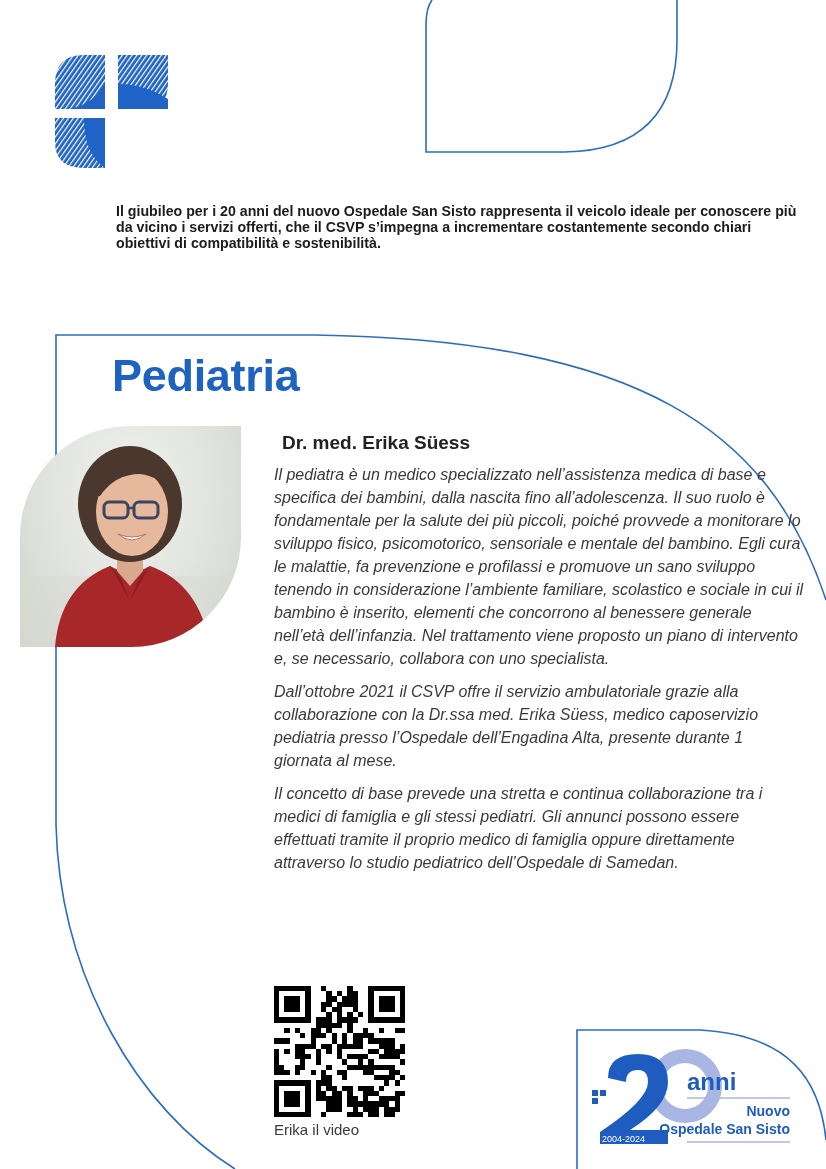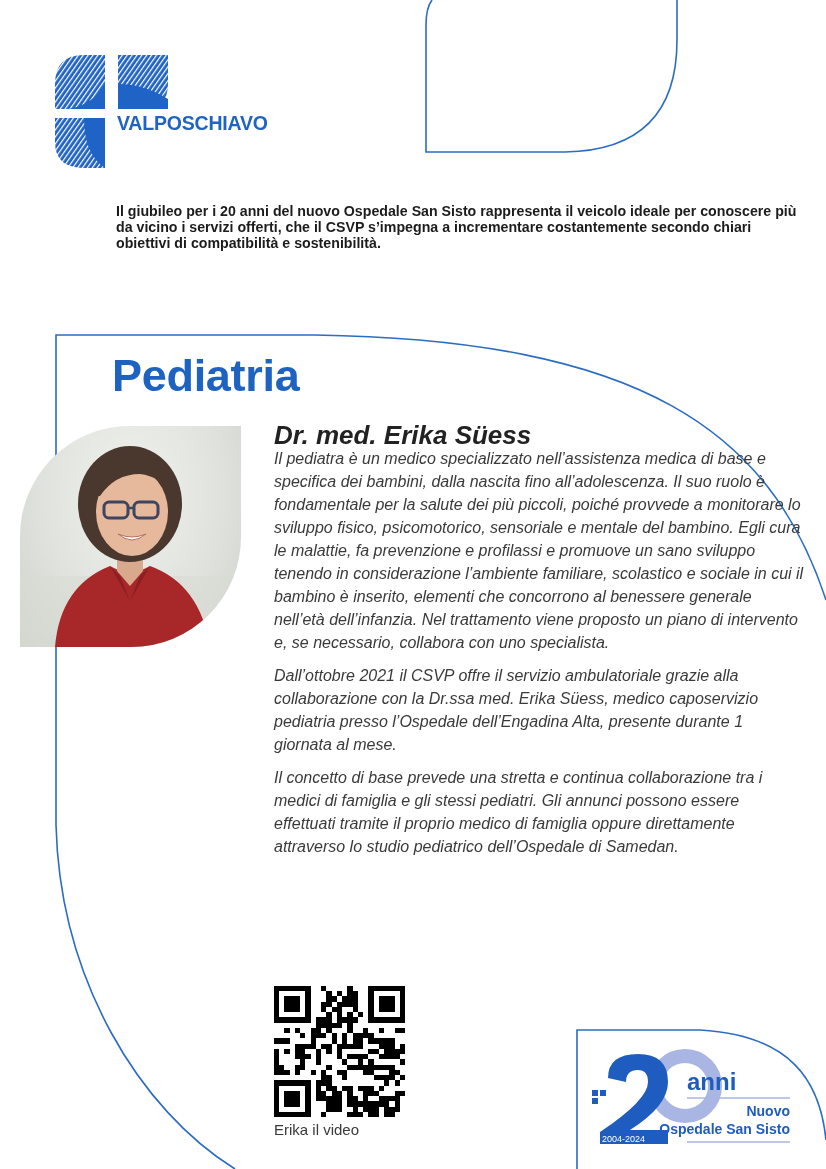--- a/index.html
+++ b/index.html
@@ -7,21 +7,21 @@
   .frame{position:absolute;left:0;top:0;width:826px;height:1169px;pointer-events:none;}
   .logo{position:absolute;left:54px;top:54px;width:260px;height:116px;}
   .logo-text{position:absolute;left:117px;top:113px;color:#1f63c6;font-weight:700;font-size:19.5px;line-height:21px;letter-spacing:-0.2px;}
   .intro{position:absolute;left:116px;top:203px;width:690px;font-weight:700;font-size:14.2px;line-height:16px;color:#1c1c1c;}
   .intro p{margin:0 0 8px 0;}
   .title{position:absolute;left:112px;top:350px;font-size:45px;font-weight:700;color:#1e63c0;letter-spacing:-0.3px;line-height:52px;}
   .photo{position:absolute;left:20px;top:426px;width:221px;height:221px;border-radius:110px 0 110px 0;overflow:hidden;
     background:radial-gradient(ellipse at 50% 30%, #f0f1ee 0%, #dfe2dc 60%, #cdd1ca 100%);}
   .photo svg{position:absolute;left:0;top:0;}
   .content{position:absolute;left:274px;top:423px;width:540px;}
-  .doc-name{font-size:26px;font-weight:700;color:#222;line-height:24px;margin:0;font-style:italic;}
+  .doc-name{font-size:19px;font-weight:700;color:#222;line-height:24px;margin:8px;}
   .doc-role{font-size:16px;color:#3a3a3a;line-height:22px;margin:2px 0 10px 0;}
   .para{font-size:16px;color:#3a3a3a;line-height:23px;margin:0 0 10px 0;width:530px;font-style:italic;}
   .qr{position:absolute;left:274px;top:986px;width:131px;height:131px;}
   .qr-caption{position:absolute;left:274px;top:1121px;font-size:15px;color:#3a3a3a;}
   .badge{position:absolute;left:590px;top:1048px;width:210px;height:100px;}
 </style>
 </head>
 <body>
 
 <svg class="frame" width="826" height="1169" viewBox="0 0 826 1169">
@@ -39,21 +39,20 @@
       </pattern>
     </defs>
     <path d="M1,55 L1,30 Q1,1 30,1 L51,1 L51,55 Z" fill="url(#stripes)"></path>
     <path d="M15,55 Q40,50 51,30 L51,55 Z" fill="#1f63c6"></path>
     <path d="M64,1 L114,1 L114,30 Q114,55 88,55 L64,55 Z" fill="url(#stripes)"></path>
     <path d="M64,30 Q90,30 114,45 L114,55 L64,55 Z" fill="#1f63c6"></path>
     <path d="M1,64 L51,64 L51,114 L30,114 Q1,114 1,88 Z" fill="url(#stripes)"></path>
     <path d="M30,64 L51,64 L51,114 Q30,100 30,64 Z" fill="#1f63c6"></path>
   </svg>
   <div class="logo-text">
-    <div>VALPOSCHIAVO</div>
   </div>
 </div>
 
 <div class="intro">
   <p>Il giubileo per i 20 anni del nuovo Ospedale San Sisto rappresenta il veicolo ideale per conoscere più da vicino i servizi offerti, che il CSVP s’impegna a incrementare costantemente secondo chiari obiettivi di compatibilità e sostenibilità.</p>
 </div>
 
 <h1 class="title" style="margin:0;">Pediatria</h1>
 
 <div class="photo" title="Ritratto Dr. med. Erika Süess">

